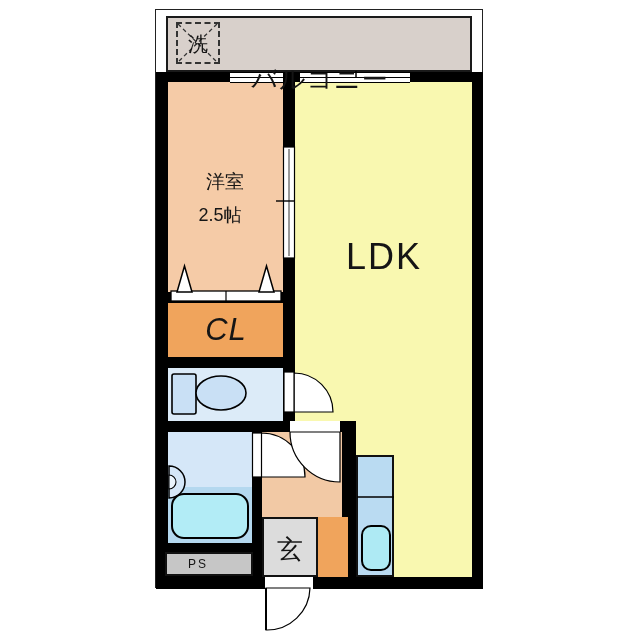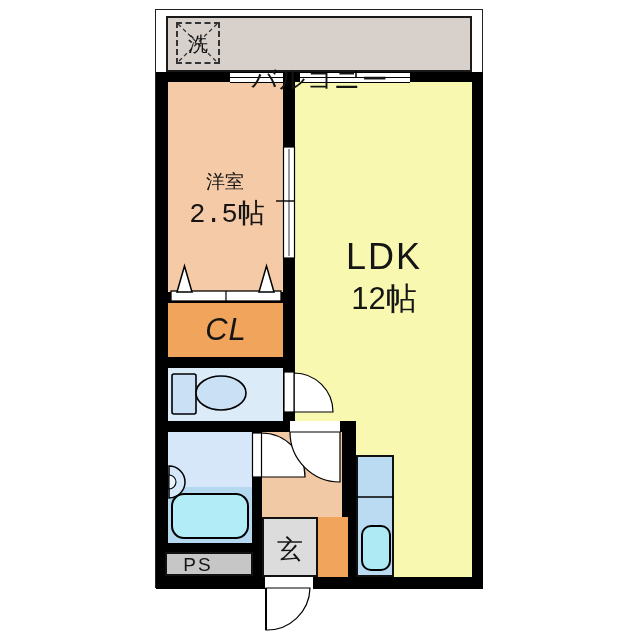--- a/index.html
+++ b/index.html
@@ -33,26 +33,26 @@
   .win-left{left:230px;width:53px;}
   .win-right{left:300px;width:110px;}
   
   .gap-hall-ldk{left:290px;top:421px;width:50px;height:11px;background:#fff;}
   .gap-entrance{left:265px;top:577px;width:48px;height:12px;background:#fff;}
   
   .lbl{position:absolute;transform:translate(-50%,-50%);white-space:nowrap;line-height:1;color:#151515;}
   .lbl-washer{left:198px;top:44px;font-size:20px;}
   .lbl-balcony{left:320px;top:43px;font-size:26px;letter-spacing:1px;margin-top:36px;}
   .lbl-western{left:225px;top:181px;font-size:19px;}
-  .lbl-western-size{left:227px;top:215px;font-size:27px;font-family:Liberation Mono, monospace;}
+  .lbl-western-size{left:220px;top:215px;font-size:18px;}
   .lbl-ldk{left:384px;top:257px;font-size:36px;letter-spacing:2px;}
   .lbl-ldk-size{left:384px;top:298px;font-size:31px;}
   .lbl-cl{left:226px;top:329px;font-size:31px;letter-spacing:1px;font-style:italic;}
   .lbl-genkan{left:290px;top:549px;font-size:26px;}
-  .lbl-ps{left:198px;top:564px;font-size:19px;letter-spacing:2px;}
+  .lbl-ps{left:198px;top:564px;font-size:12px;letter-spacing:2px;}
   svg.overlay{position:absolute;left:0;top:0;width:640px;height:640px;pointer-events:none;}
 </style>
 </head>
 <body>
 
 <div id="canvas">
 
   <div class="abs outer-frame"></div>
 
   <div class="abs balcony"></div>
@@ -140,17 +140,16 @@
       <path d="M 266 588 L 266 630 A 43 43 0 0 0 310 588 Z" fill="#fff" stroke="#000" stroke-width="1.2"></path>
       <line x1="266" y1="588" x2="266" y2="630" stroke="#000" stroke-width="2"></line>
     </g>
   </svg>
 
   <div class="lbl lbl-washer">洗</div>
   <div class="lbl lbl-balcony">バルコニー</div>
   <div class="lbl lbl-western">洋室</div>
   <div class="lbl lbl-western-size">2.5帖</div>
   <div class="lbl lbl-ldk">LDK</div>
-  <div class="lbl lbl-ldk-size">12帖</div>
   <div class="lbl lbl-cl">CL</div>
   <div class="lbl lbl-genkan">玄</div>
   <div class="lbl lbl-ps">PS</div>
 </div>
 
 </body></html>

